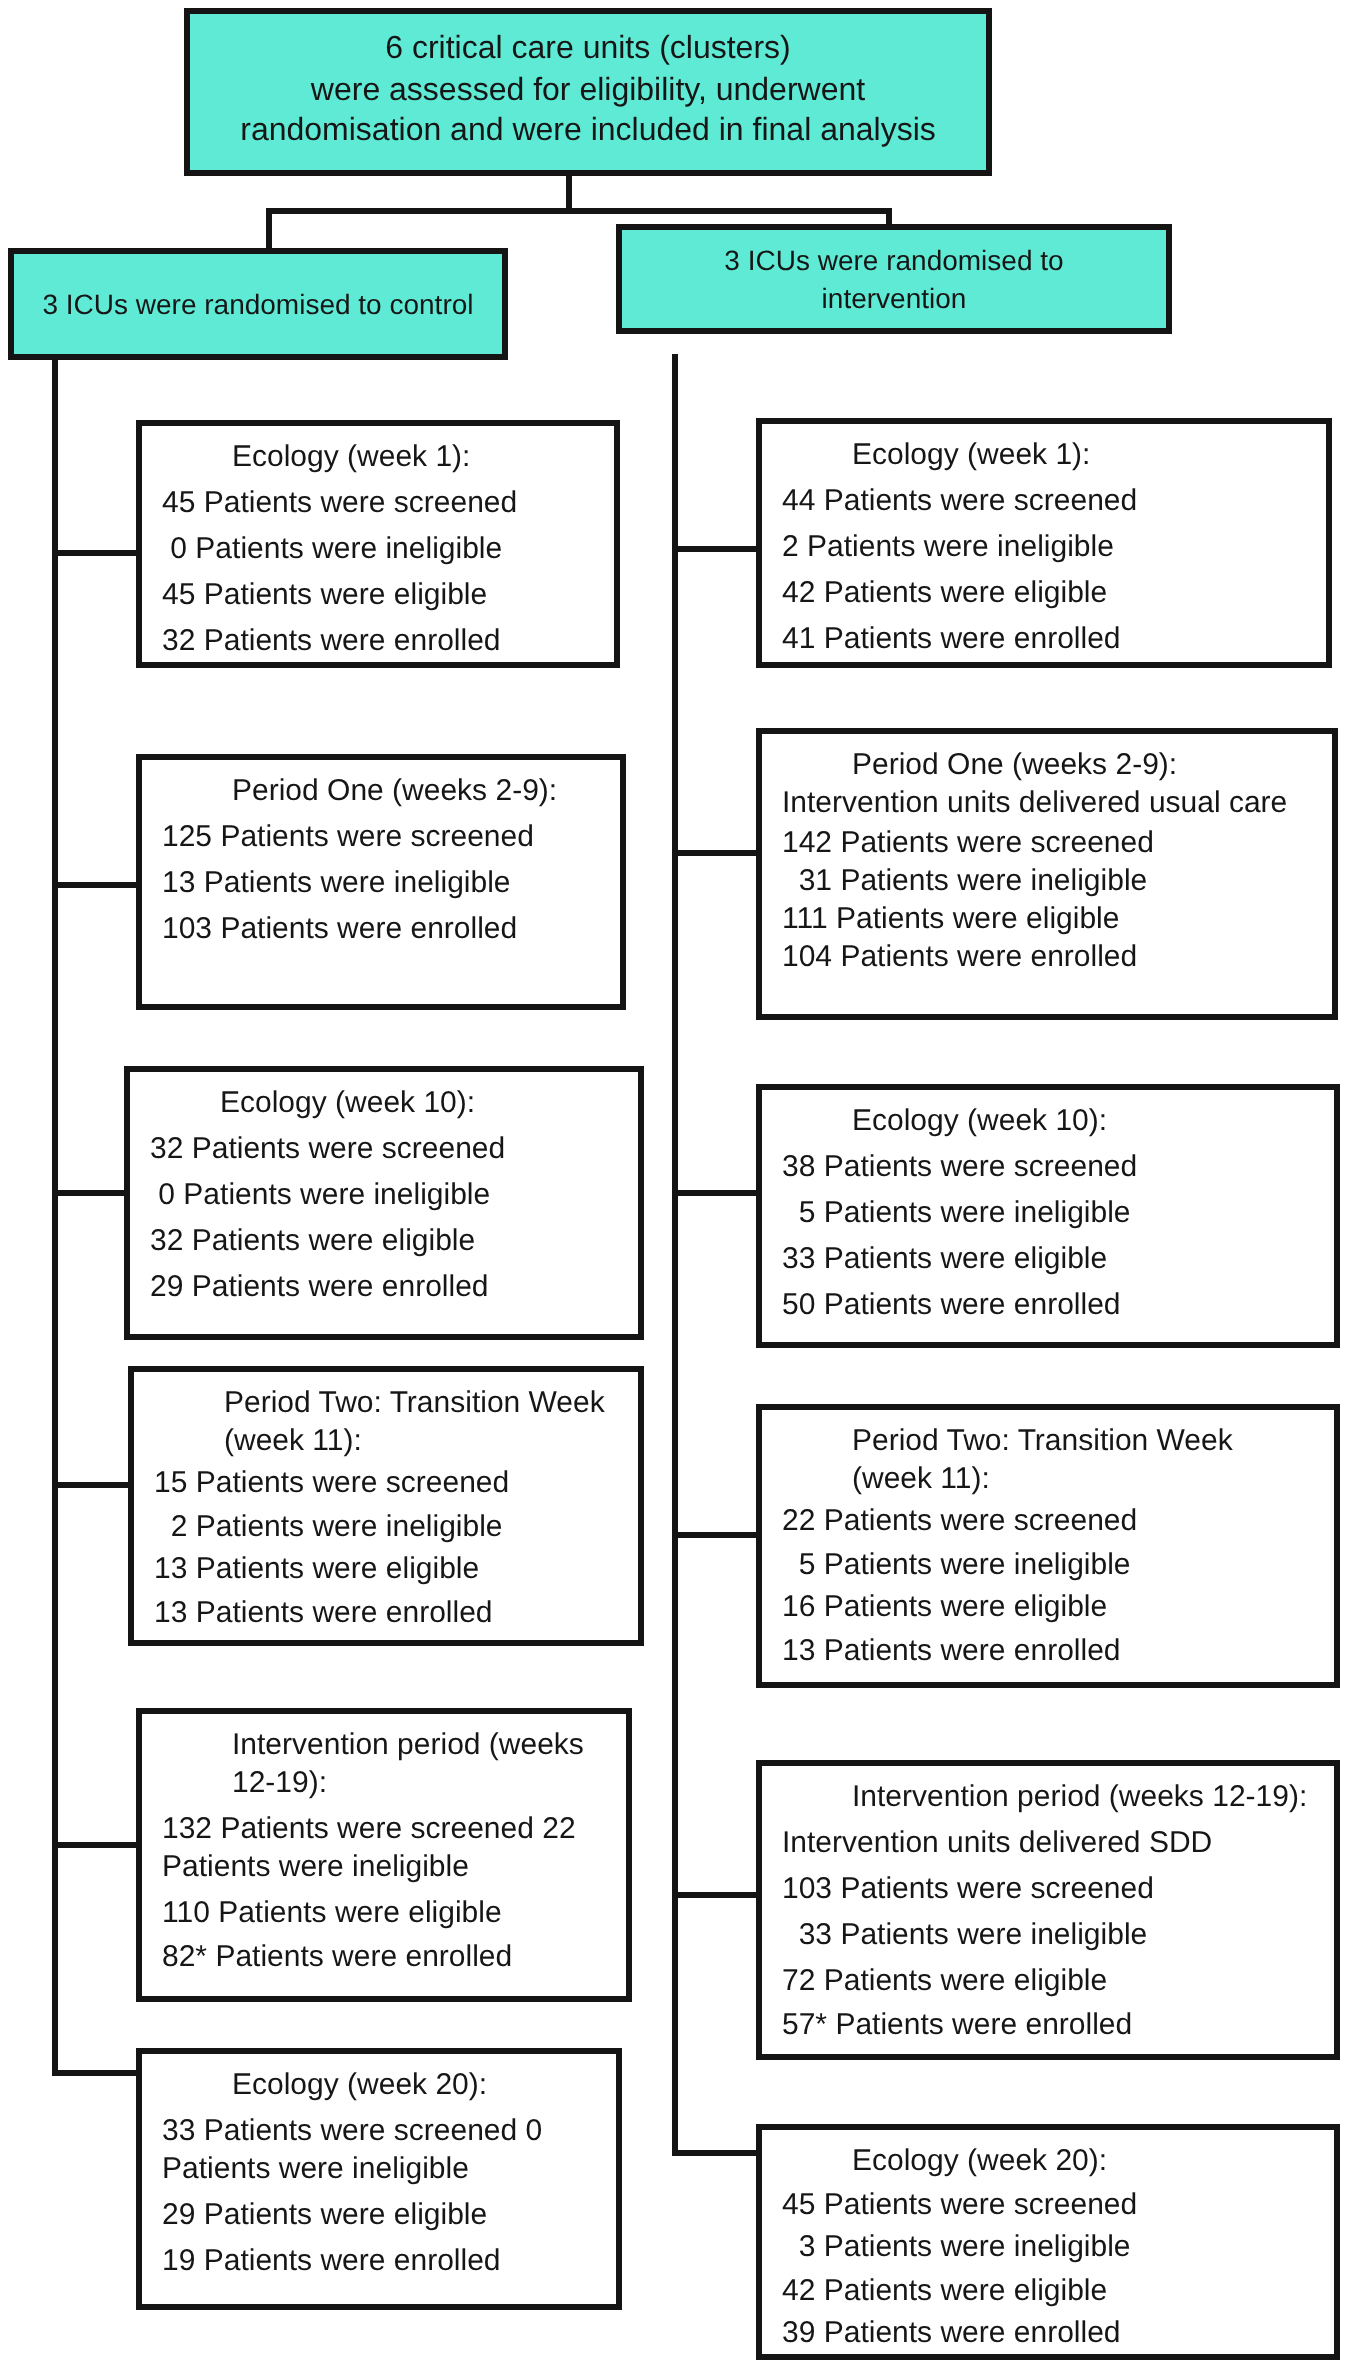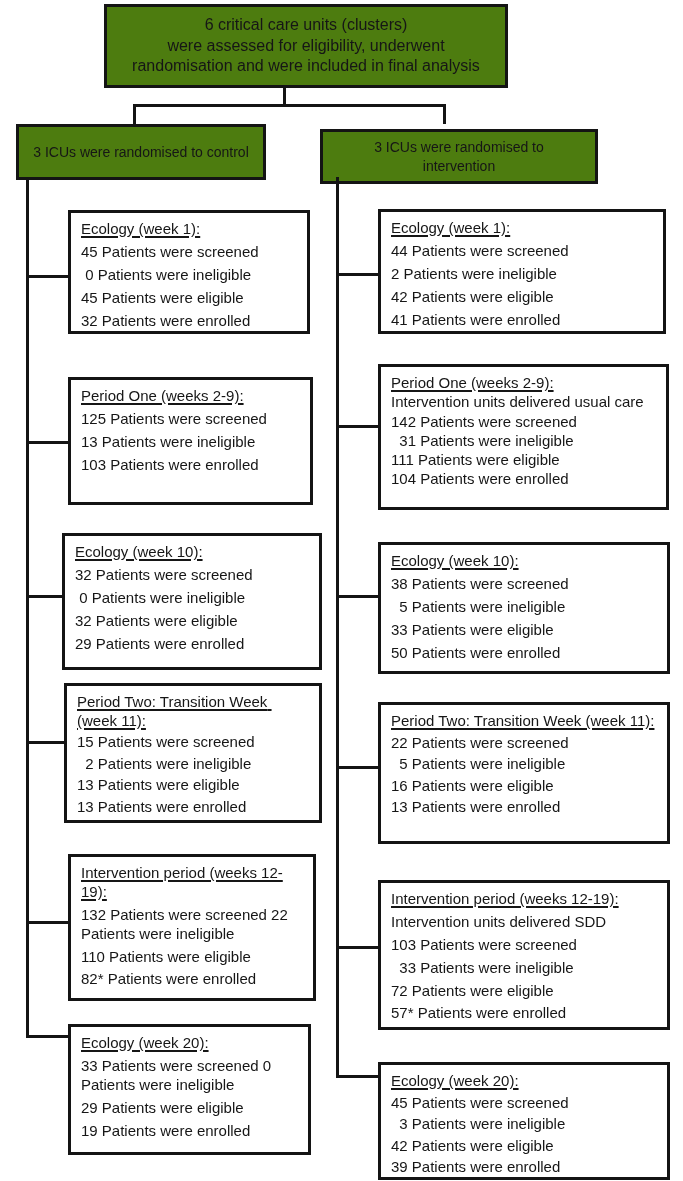--- a/index.html
+++ b/index.html
@@ -5,52 +5,51 @@
   html,body{margin:0;padding:0;background:#ffffff;}
   #canvas{
     position:relative;width:683px;height:1181px;background:#ffffff;
     font-family:"Liberation Sans",sans-serif;color:#161616;overflow:hidden;
   }
   .fbox{
     position:absolute;box-sizing:border-box;border:3px solid #141414;background:#ffffff;
     padding:7px 8px 3px 10px;font-size:15px;
   }
   .fbox .heading{
-    text-decoration:underline;text-decoration-thickness:2px;text-underline-offset:2px;
-    line-height:1.26;margin-bottom:4px;white-space:pre-wrap;
+    text-decoration-thickness:2px;text-underline-offset:2px;
+    line-height:1.26;margin-bottom:4px;white-space:pre-wrap;margin-left:35px;
   }
   .fbox .line{line-height:1.26;margin-bottom:4px;white-space:pre-wrap;}
   .fbox.snug .heading,.fbox.snug .line{margin-bottom:3px;line-height:1.24;}
   .fbox.tight .heading,.fbox.tight .line{margin-bottom:1px;line-height:1.22;}
   .center-box{
-    position:absolute;box-sizing:border-box;border:3px solid #141414;background:#4d7c0f;
+    position:absolute;box-sizing:border-box;border:3px solid #141414;background:#5eead4;
     display:flex;align-items:center;justify-content:center;text-align:center;
     white-space:pre-line;
-    margin-left:12px;
   }
   #top-box{font-size:16px;line-height:1.3;}
   .arm{font-size:14px;line-height:1.3;}
   .conn{position:absolute;background:#141414;}
 </style>
 </head>
 <body>
 
 <div id="canvas">
 
   <div id="top-box" class="center-box" style="left:92px;top:4px;width:404px;height:84px;">6 critical care units (clusters)
 were assessed for eligibility, underwent
 randomisation and were included in final analysis</div>
 
   <div class="conn" style="left:283px;top:88px;width:3px;height:18px;"></div>
   <div class="conn" style="left:133px;top:104px;width:313px;height:3px;"></div>
   <div class="conn" style="left:133px;top:104px;width:3px;height:20px;"></div>
   <div class="conn" style="left:443px;top:104px;width:3px;height:20px;"></div>
 
   <div class="center-box arm" style="left:4px;top:124px;width:250px;height:56px;">3  ICUs were randomised to control</div>
-  <div class="center-box arm" style="left:308px;top:129px;width:278px;height:55px;">3  ICUs were randomised to
+  <div class="center-box arm" style="left:308px;top:112px;width:278px;height:55px;">3  ICUs were randomised to
 intervention</div>
 
   <div class="conn" style="left:26px;top:177px;width:3px;height:861px;"></div>
   <div class="conn" style="left:336px;top:177px;width:3px;height:901px;"></div>
 
   <div class="conn" style="left:26px;top:275px;width:44px;height:3px;"></div>
   <div class="conn" style="left:26px;top:441px;width:44px;height:3px;"></div>
   <div class="conn" style="left:26px;top:595px;width:38px;height:3px;"></div>
   <div class="conn" style="left:26px;top:741px;width:40px;height:3px;"></div>
   <div class="conn" style="left:26px;top:921px;width:44px;height:3px;"></div>

